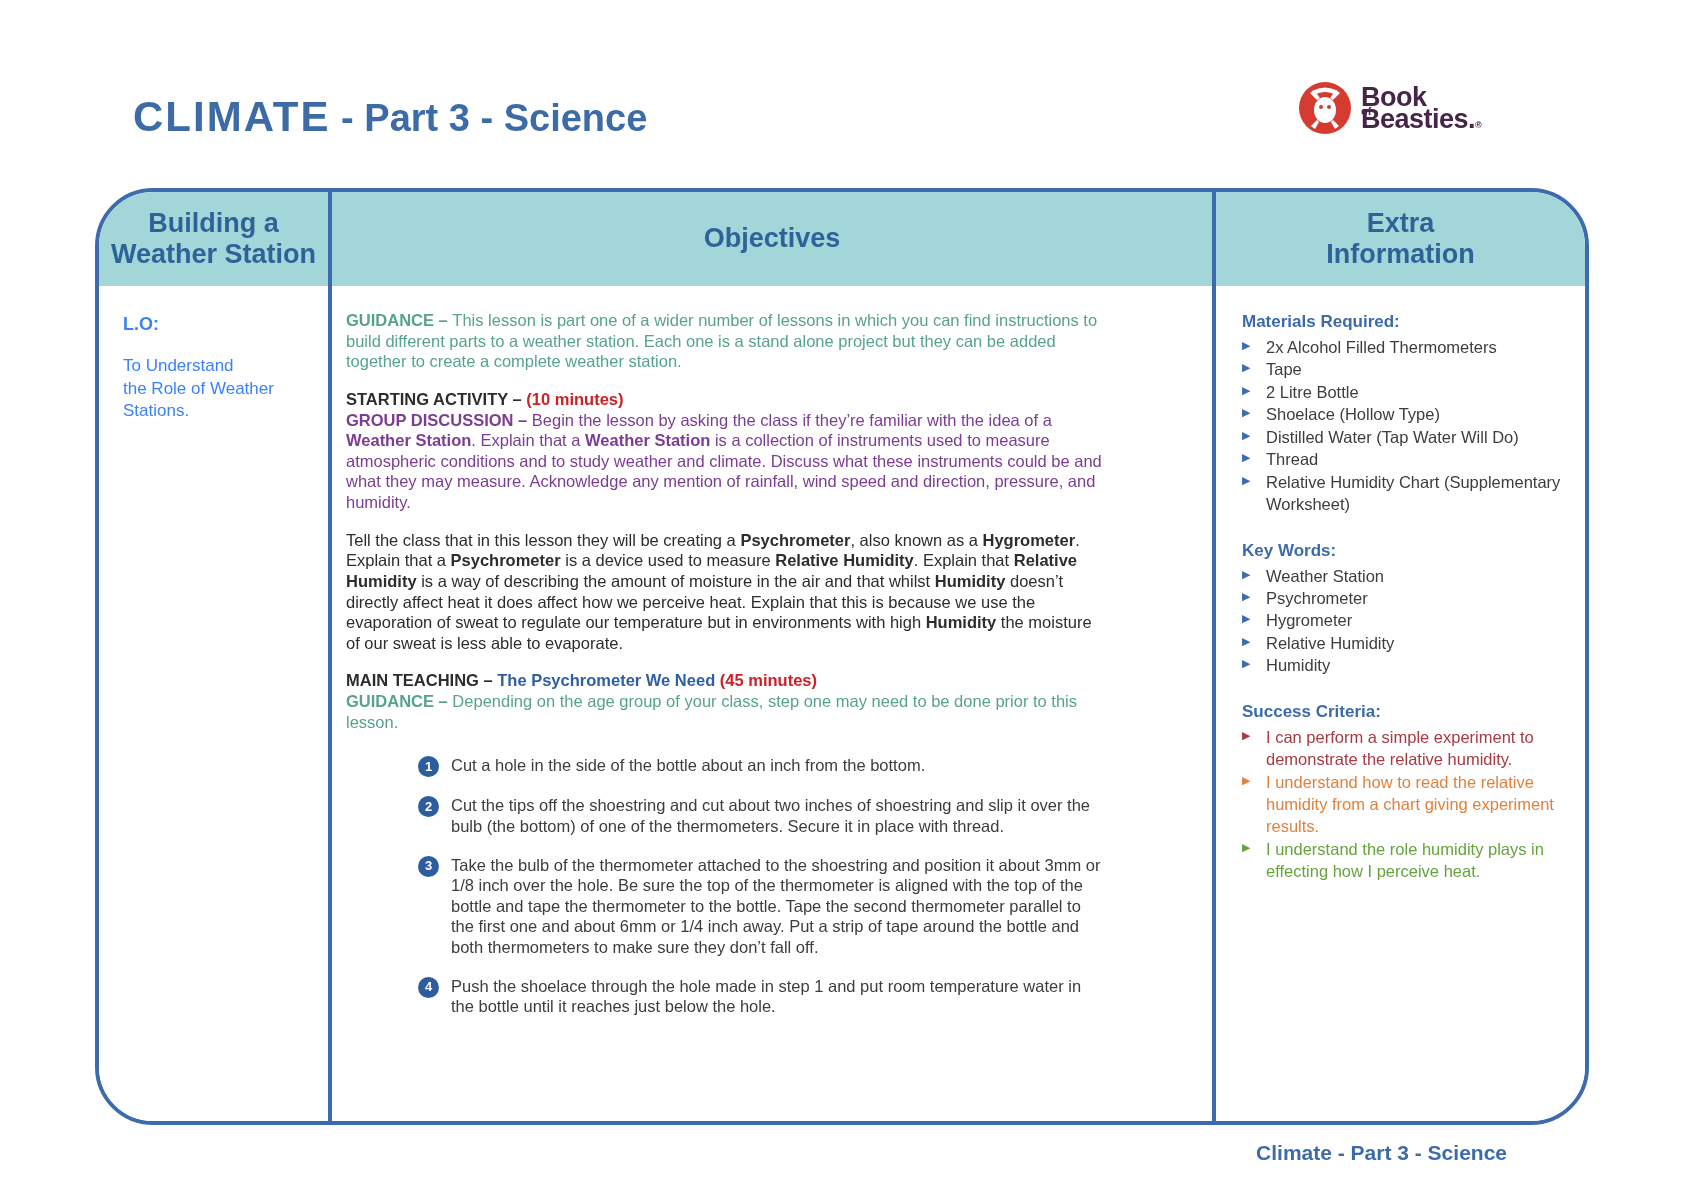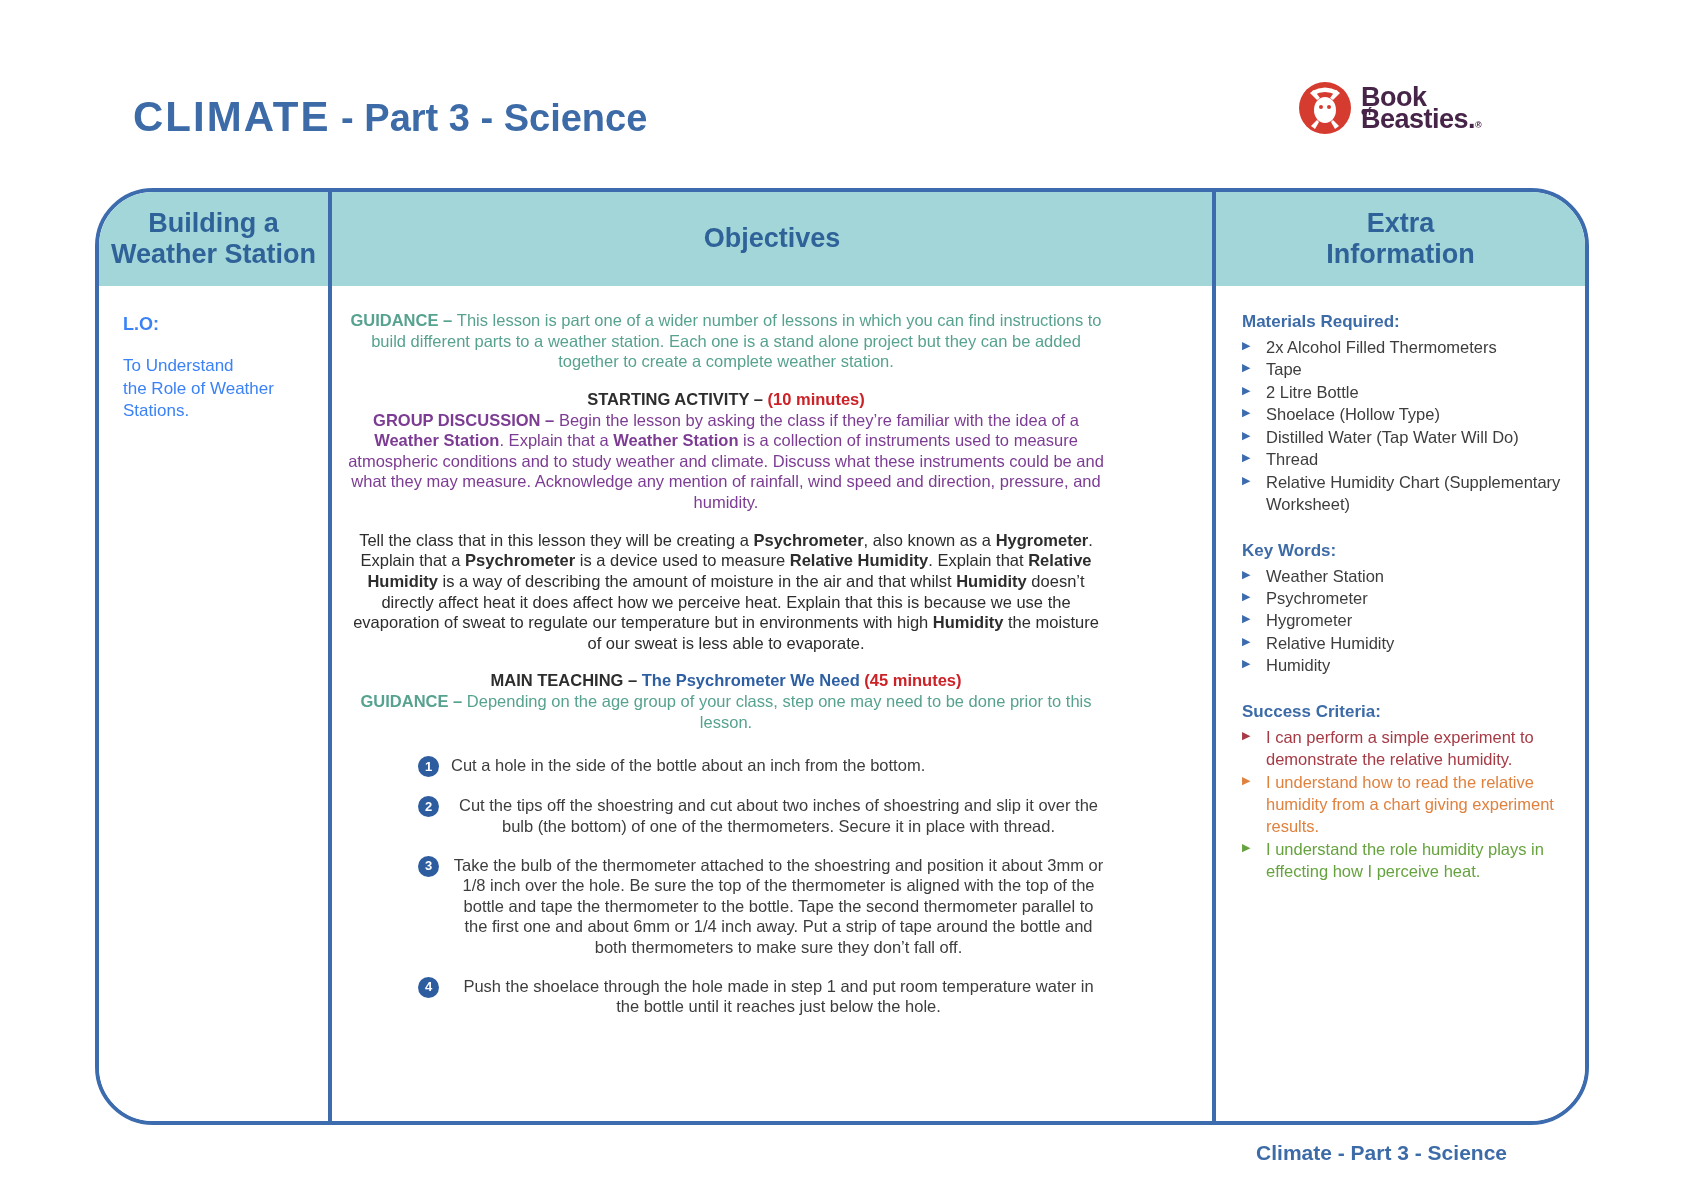--- a/index.html
+++ b/index.html
@@ -29,21 +29,21 @@
   .pre { white-space:pre-line; }
   .col-border { border-right:4px solid #3c6bae; }
   .bcell { background:#ffffff; }
 
   
   .obj-cell { padding:28px 16px 0 24px; color:#3b82f6; }
   .lo-label { font-weight:700; font-size:18px; }
   .lo-text { margin-top:20px; font-size:17px; line-height:1.33; white-space:pre-line; }
 
   
-  .main-cell { padding:24px 106px 0 14px; color:#3d3d3d; font-size:16.5px; line-height:1.25;text-align:center; }
+  .main-cell { padding:24px 106px 0 14px; color:#3d3d3d; font-size:16.5px; line-height:1.25; }
   .block { margin-top:17px; }
   .block:first-child { margin-top:0; }
   .block.attached { margin-top:0; }
   .b { font-weight:700; }
   .teal { color:#57a28f; }
   .purple { color:#7d3c93; }
   .red { color:#cc2127; }
   .dark { color:#2d2d2d; }
   .blue { color:#2e5fa3; }
 

